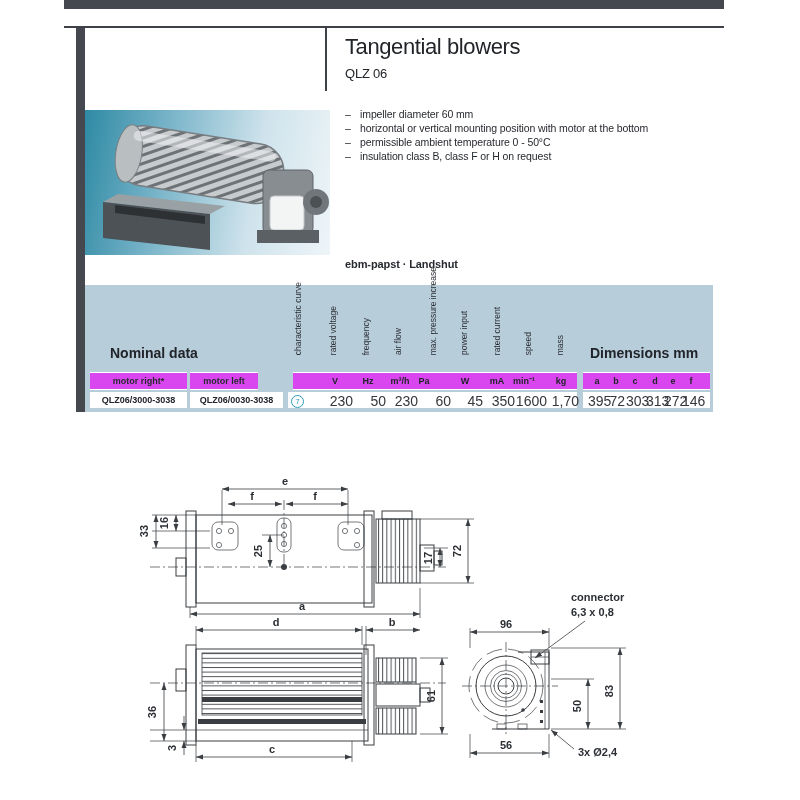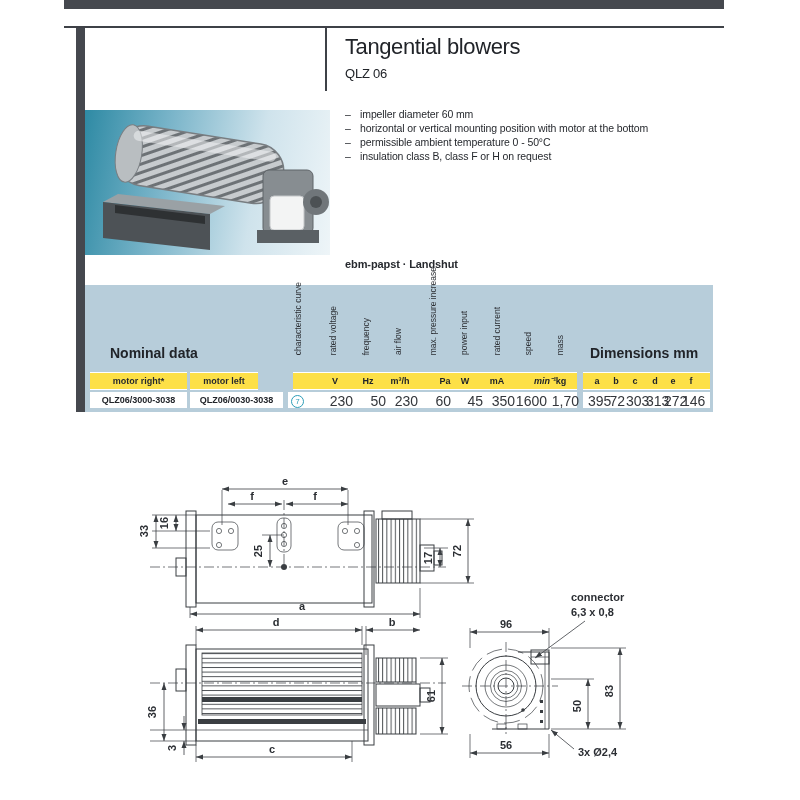--- a/index.html
+++ b/index.html
@@ -19,21 +19,21 @@
   .feat .dash{width:15px;}
   .brand{left:345px;top:258px;font-size:11px;font-weight:700;letter-spacing:-0.1px;}
   
   .photo{left:85px;top:110px;width:245px;height:145px;
          background:linear-gradient(100deg,#2e8aa4 0%,#79b4c9 32%,#cfe3ec 68%,#eef5f8 100%);}
   
   .spec-table{left:85px;top:285px;width:628px;height:127px;background:#b7cdda;font-size:9px;}
   .rot{position:absolute;bottom:57px;writing-mode:vertical-rl;transform:rotate(180deg);
        white-space:nowrap;font-size:8.5px;color:#2b2e33;}
   .sect-label{position:absolute;top:60px;font-size:14px;font-weight:700;color:#212429;}
-  .gray-seg{position:absolute;top:87px;height:16px;background:#fde047;
+  .gray-seg{position:absolute;top:87px;height:16px;background:#d946ef;
             border-top:1px solid #fff;border-bottom:1px solid #fff;}
   .white-seg{position:absolute;top:107px;height:16px;background:#ffffff;}
   .cellc{display:flex;align-items:center;justify-content:center;height:100%;}
   .hdr{position:absolute;top:89px;height:14px;line-height:14px;text-align:center;font-weight:700;color:#212429;}
   .val{position:absolute;top:109px;height:14px;line-height:14px;text-align:right;color:#33363b;font-size:14px;}
   .model{font-weight:700;color:#212429;}
   .circle7{position:absolute;left:206px;top:110px;width:11px;height:11px;border:1px solid #2d9db8;
            border-radius:50%;color:#2d9db8;font-size:7.5px;line-height:11px;text-align:center;font-weight:400;}
   
   .drawings{left:85px;top:450px;width:645px;height:350px;}
@@ -123,24 +123,24 @@
     </div>
     <div class="gray-seg" style="left:105px;width:68px;">
       <div class="cellc" style="font-weight:700;">motor left</div>
     </div>
     <div class="gray-seg" style="left:208px;width:284px;"></div>
     <div class="gray-seg" style="left:498px;width:127px;"></div>
 
     <span class="hdr" style="left:232px;width:36px;">V</span>
     <span class="hdr" style="left:265px;width:36px;">Hz</span>
     <span class="hdr" style="left:297px;width:36px;">m³/h</span>
-    <span class="hdr" style="left:342px;width:36px;">Pa</span>
+    <span class="hdr" style="left:321px;width:36px;">Pa</span>
     <span class="hdr" style="left:362px;width:36px;">W</span>
     <span class="hdr" style="left:394px;width:36px;">mA</span>
-    <span class="hdr" style="left:442px;width:36px;font-style:italic;">min⁻¹</span>
+    <span class="hdr" style="left:421px;width:36px;">min⁻¹</span>
     <span class="hdr" style="left:458px;width:36px;">kg</span>
 
     <span class="hdr" style="left:503px;width:18px;">a</span>
     <span class="hdr" style="left:522px;width:18px;">b</span>
     <span class="hdr" style="left:541px;width:18px;">c</span>
     <span class="hdr" style="left:561px;width:18px;">d</span>
     <span class="hdr" style="left:579px;width:18px;">e</span>
     <span class="hdr" style="left:597px;width:18px;">f</span>
 
     <div class="white-seg" style="left:5px;width:97px;">

